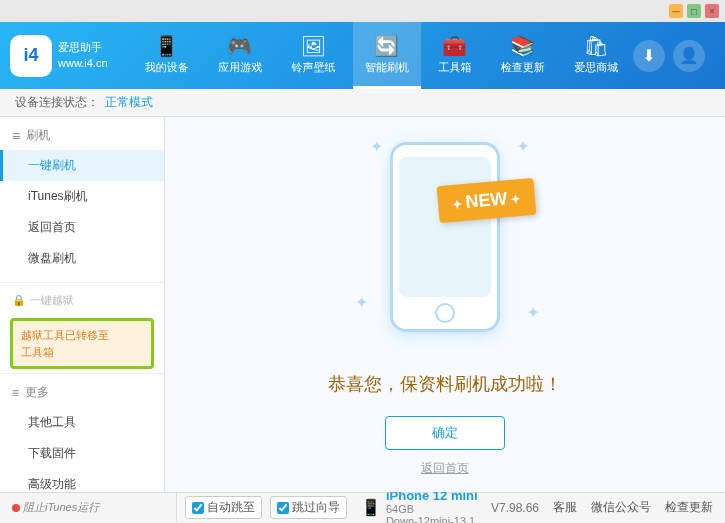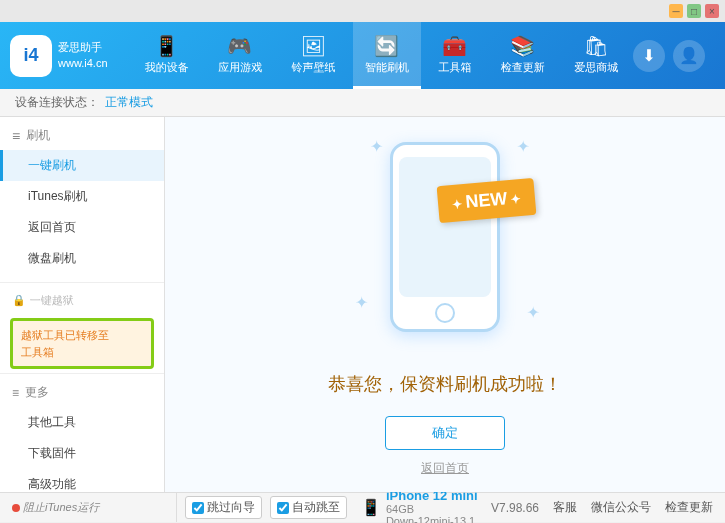--- a/index.html
+++ b/index.html
@@ -517,25 +517,25 @@
   <div class="bottom-left-full">
     <div class="itunes-status">
       <span class="dot"></span>
       <span>阻止iTunes运行</span>
     </div>
   </div>
 
   <div class="bottom-checkbox-group">
     <label class="checkbox-item">
       <input type="checkbox" checked="" style="">
-      <span>跳过向导</span>
+      <span>自动跳至</span>
     </label>
     <label class="checkbox-item">
       <input type="checkbox" checked="" style="">
-      <span>自动跳至</span>
+      <span>跳过向导</span>
     </label>
   </div>
 
   <div style="display:flex; align-items:center; gap:5px; margin-left: 6px;">
     <span class="device-icon">📱</span>
     <div>
       <div class="device-name">iPhone 12 mini</div>
       <div class="device-sub">
         <span>64GB</span>
       </div>

